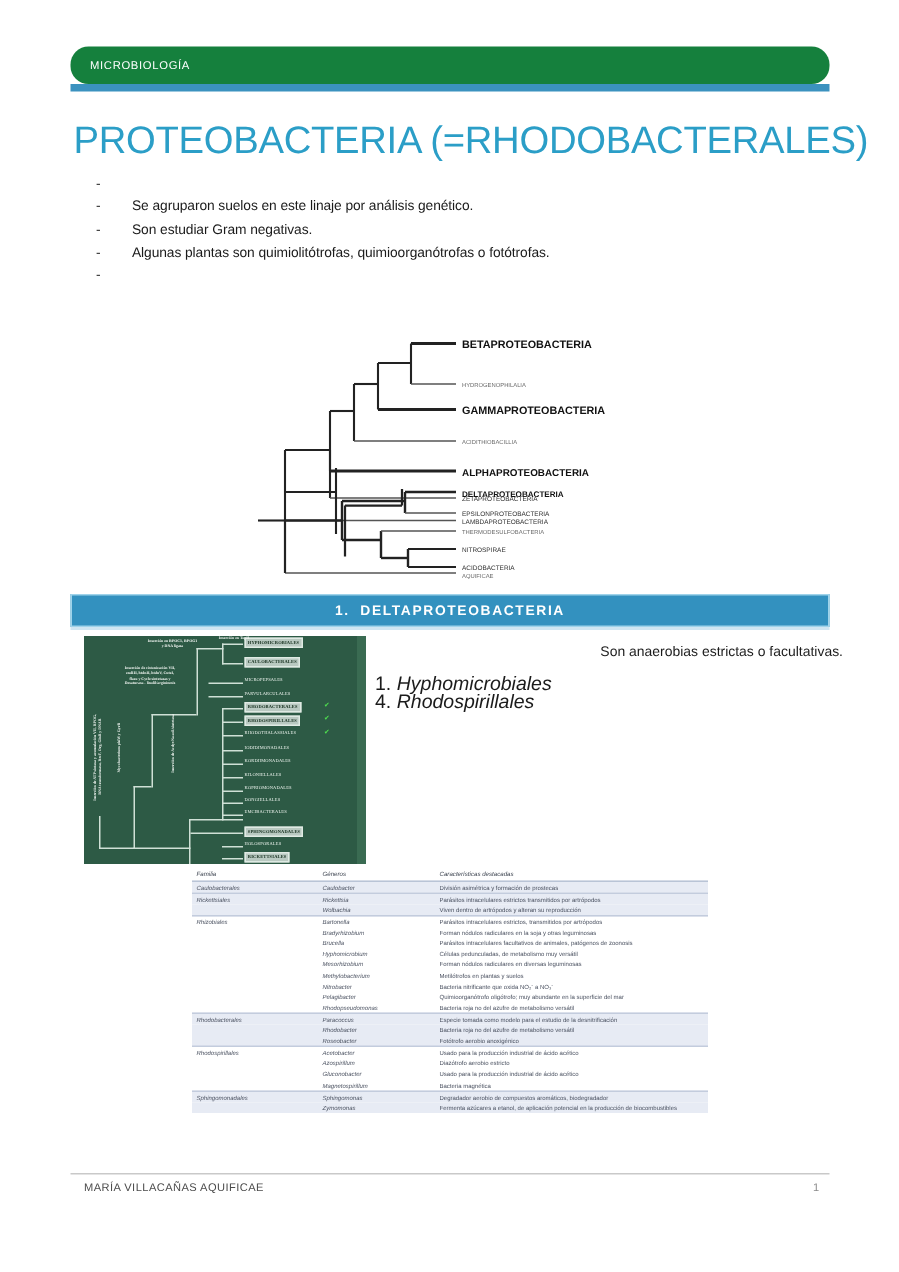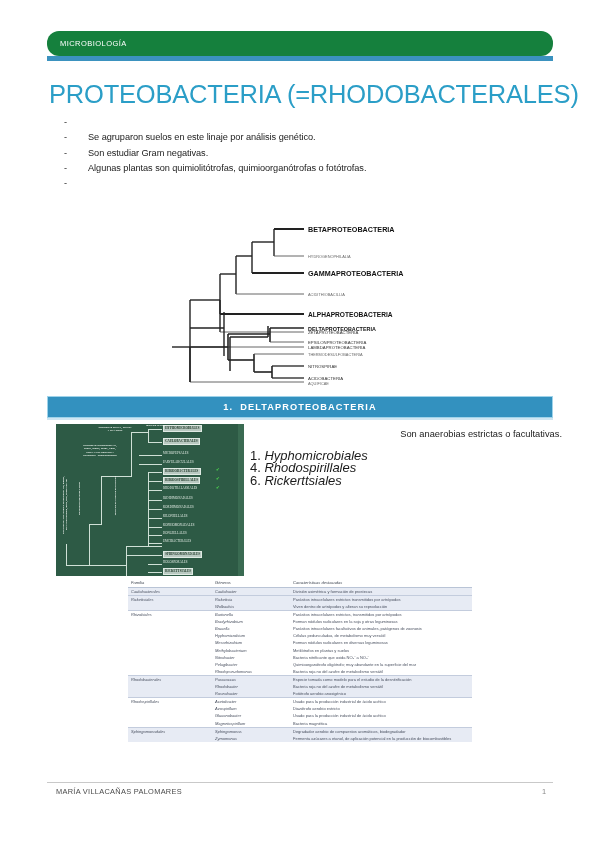--- a/index.html
+++ b/index.html
@@ -380,21 +380,20 @@
         <div class="gf-note vert" style="left: 22px; top: 58px; width: 8px; white-space: pre-line;">Mycobacterium phiM y GyrB</div>
         <div class="gf-note vert" style="left: 58px; top: 52px; width: 8px; white-space: pre-line;">Inserción de AcdyvNa acil/sintetasa</div>
       </div>
   </div>
 
   <div class="rcol">
     <p>Son anaerobias estrictas o facultativas.</p>
     <ol>
         <li><span class="num">1.</span> <span>Hyphomicrobiales</span><span class="plain"></span></li>
         <li><span class="num">4.</span> <span>Rhodospirillales</span><span class="plain"></span></li>
-        <li><span class="num">6.</span> <span>Rickerttsiales</span><span class="plain"></span></li>
       </ol>
   </div>
 
   <table class="tbl">
     <colgroup>
       <col class="col-fam">
         <col class="col-gen">
         <col class="col-car">
     </colgroup>
     <thead>
@@ -507,16 +506,16 @@
         </tr>
         <tr class="band">
           <td class="fam"></td>
           <td class="gen">Zymomonas</td>
           <td>Fermenta azúcares a etanol, de aplicación potencial en la producción de biocombustibles</td>
         </tr>
       </tbody>
   </table>
 
   <div class="foot-rule"></div>
-  <div class="foot-left">MARÍA VILLACAÑAS PALOMARES</div>
+  <div class="foot-left">MARÍA VILLACAÑAS AQUIFICAE</div>
   <div class="foot-right">1</div>
 
 </div>
 
 </body></html>

